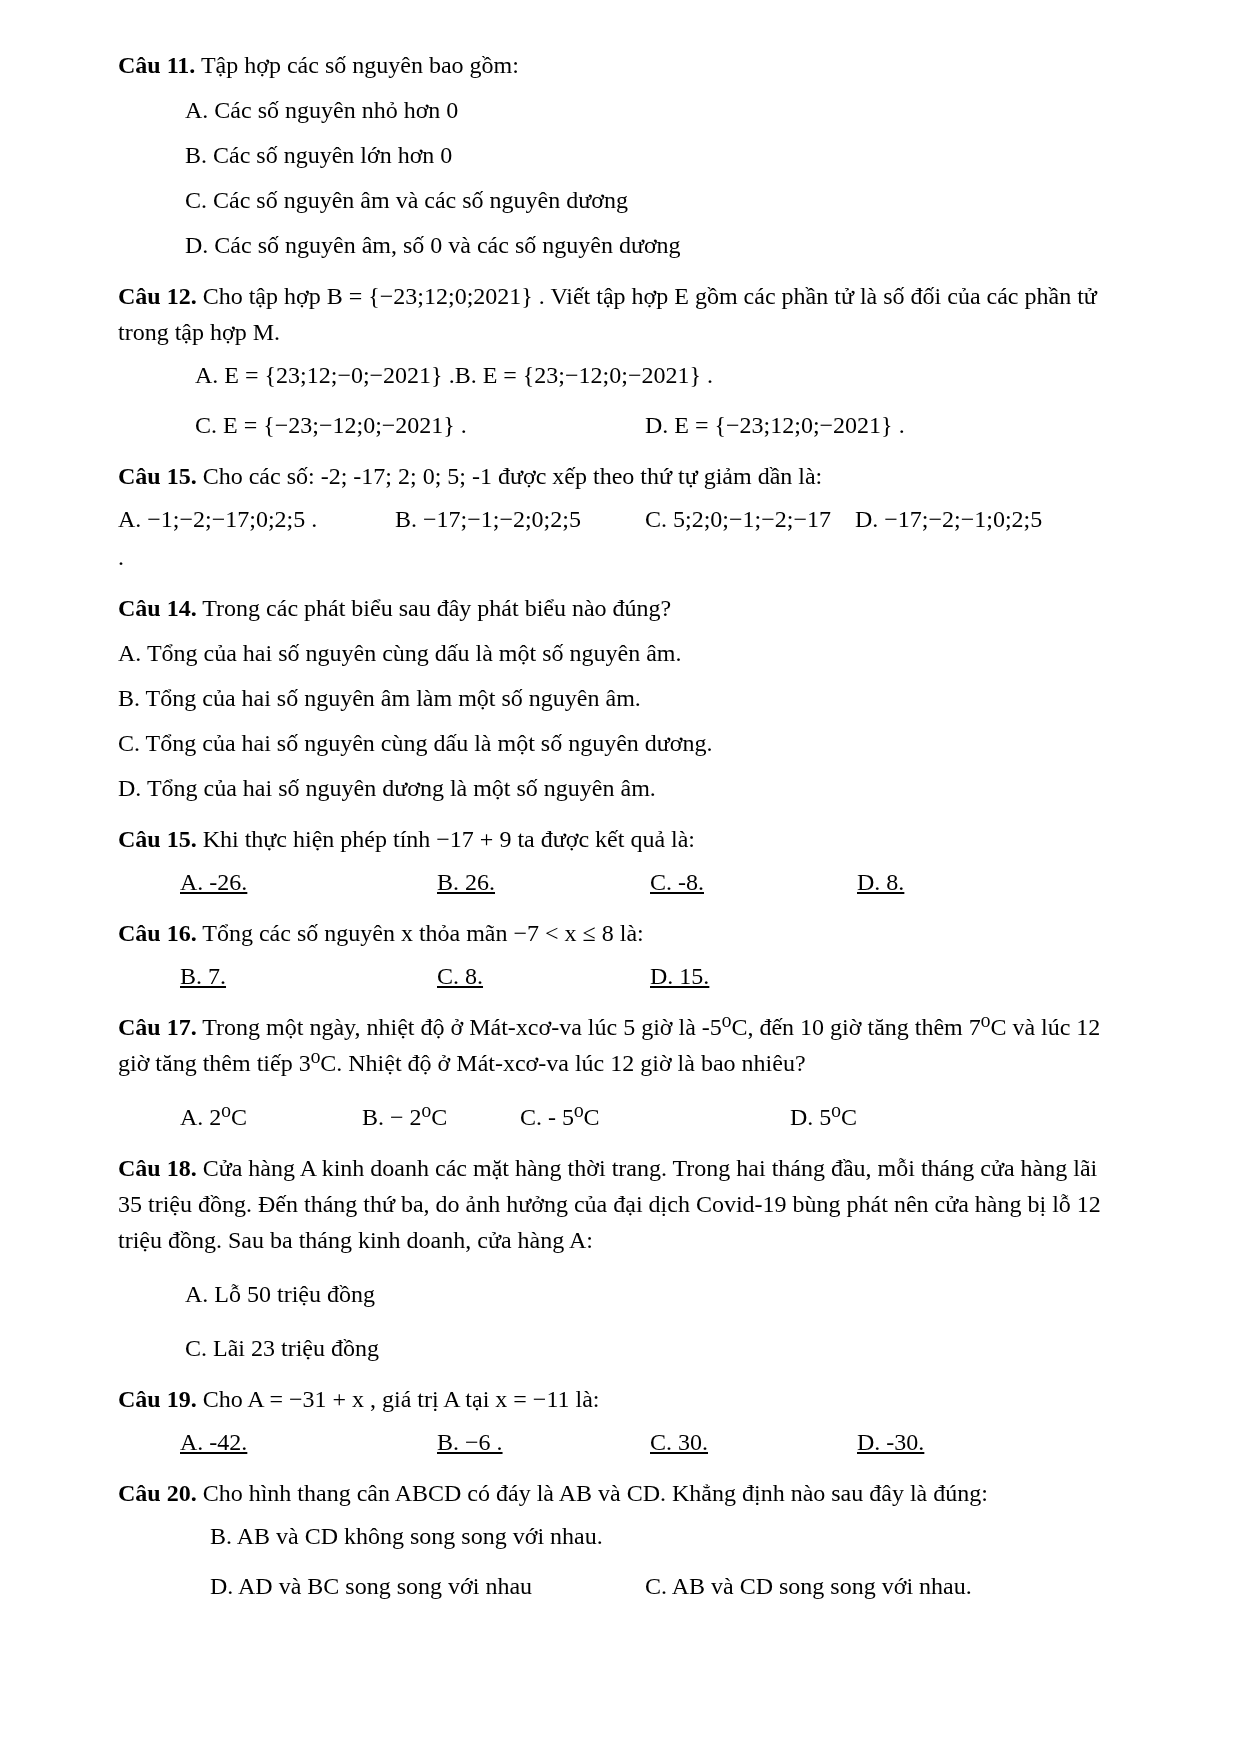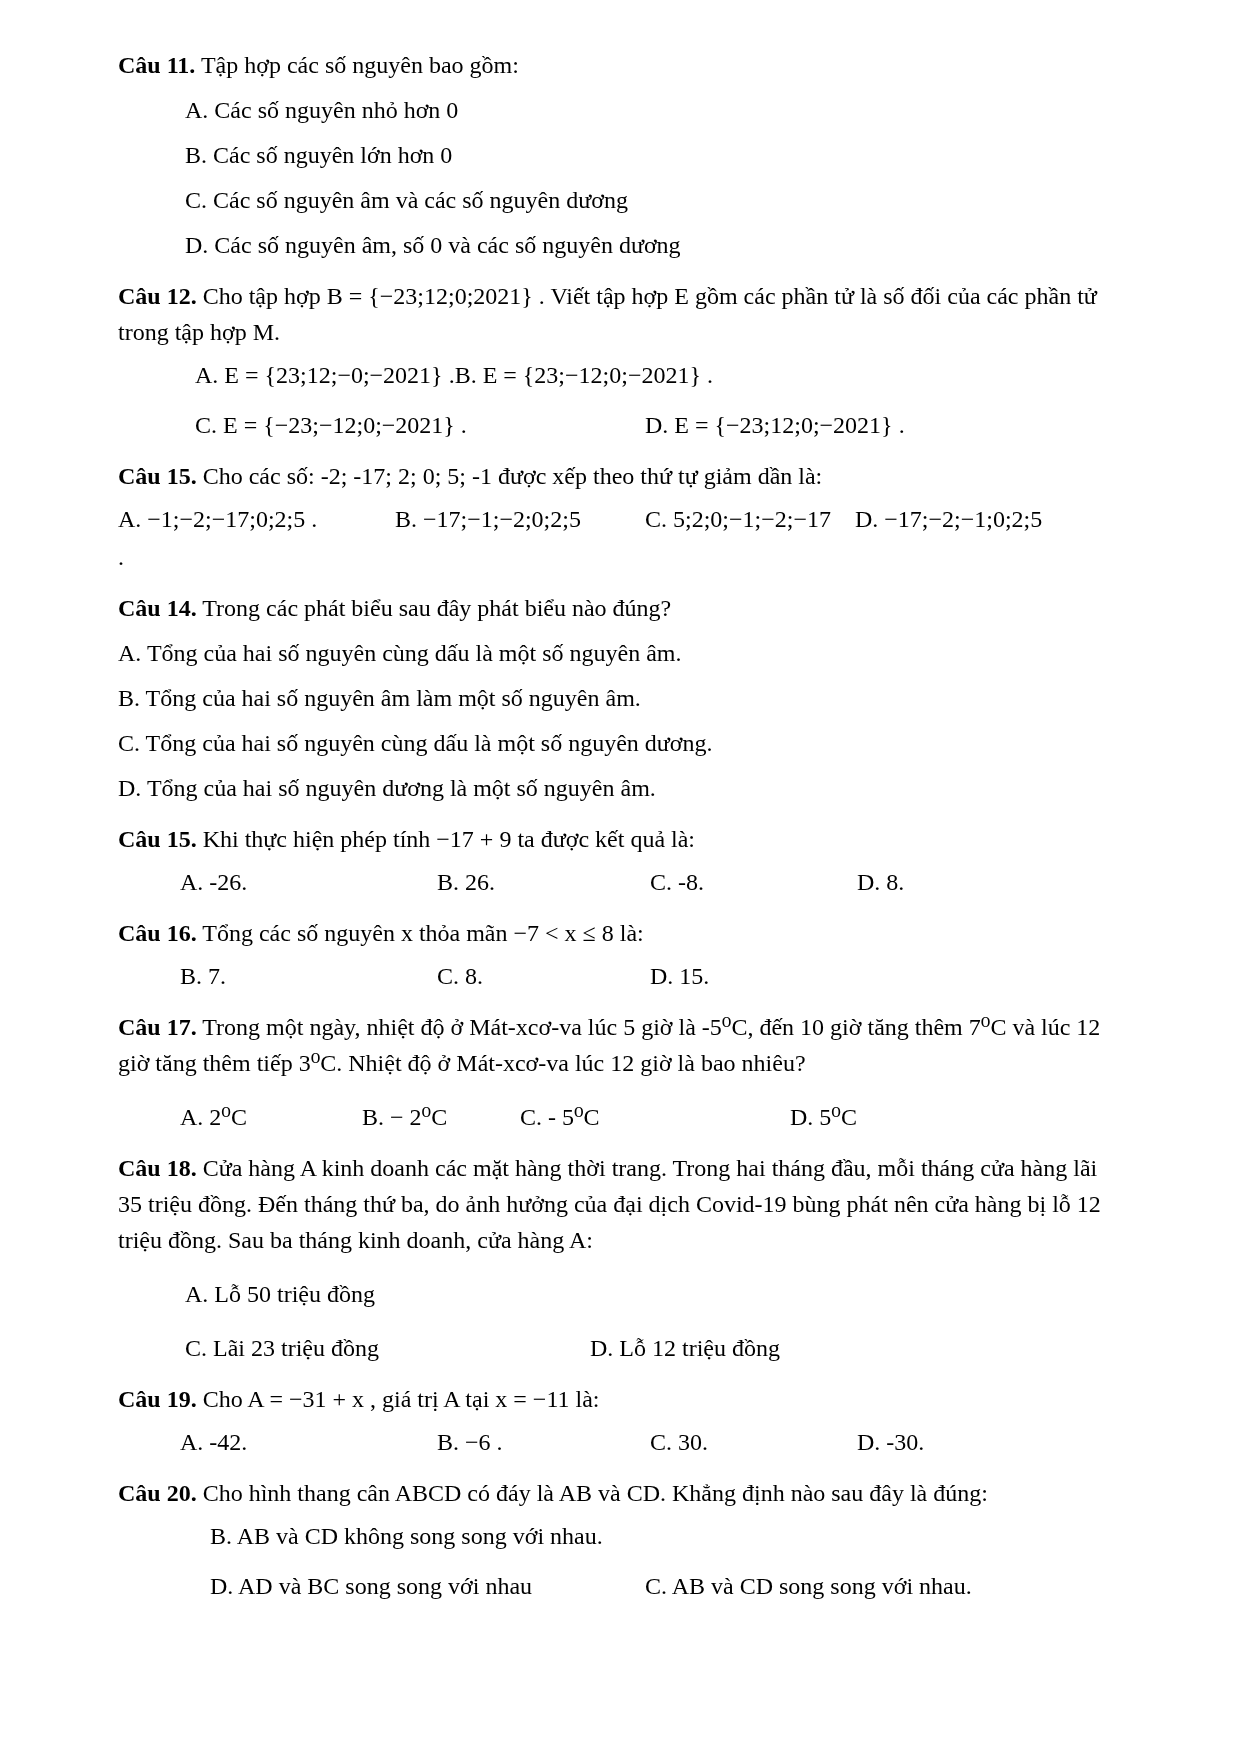--- a/index.html
+++ b/index.html
@@ -27,21 +27,21 @@
   .ml0 { margin-left: 0; }
   
   .row { margin-top: 7px; }
   .mt-lg { margin-top: 18px; }
   .mt-md { margin-top: 14px; }
   .ml62 { margin-left: 62px; }
   .ml67 { margin-left: 67px; }
   .ml77 { margin-left: 77px; }
   .ml92 { margin-left: 92px; }
   .g4-q13 { display: grid; grid-template-columns: 277px 250px 210px 1fr; }
-  .g4-std { display: grid; grid-template-columns: 257px 213px 207px 1fr; }
+  .g4-std { display: grid; grid-template-columns: 257px 213px 207px 1fr; text-decoration: underline; }
   .g4-q17 { display: grid; grid-template-columns: 182px 158px 270px 1fr; }
   .g2-q12 { display: grid; grid-template-columns: 450px 1fr; }
   .g2-q18 { display: grid; grid-template-columns: 405px 1fr; }
   .g2-q20 { display: grid; grid-template-columns: 435px 1fr; }
   .tail-dot { margin-top: 2px; }
 </style>
 </head>
 <body>
 
 <div class="page">
@@ -111,21 +111,20 @@
     </div>
   </section>
 
   <section class="q">
     <p class="stem"><b class="qlabel">Câu 18.</b> <span>Cửa hàng A kinh doanh các mặt hàng thời trang. Trong hai tháng đầu, mỗi tháng cửa hàng lãi 35 triệu đồng. Đến tháng thứ ba, do ảnh hưởng của đại dịch Covid-19 bùng phát nên cửa hàng bị lỗ 12 triệu đồng. Sau ba tháng kinh doanh, cửa hàng A:</span></p>
     <div class="row ml67 g2-q18 mt-lg">
       <span>A. Lỗ 50 triệu đồng</span>
     </div>
     <div class="row ml67 g2-q18 mt-lg">
       <span>C. Lãi 23 triệu đồng</span>
-      <span>D. Lỗ 12 triệu đồng</span>
     </div>
   </section>
 
   <section class="q">
     <p class="stem"><b class="qlabel">Câu 19.</b> <span>Cho A = −31 + x , giá trị A tại x = −11 là:</span></p>
     <div class="row ml62 g4-std">
       <span>A. -42.</span>
       <span>B. −6 .</span>
       <span>C. 30.</span>
       <span>D. -30.</span>

